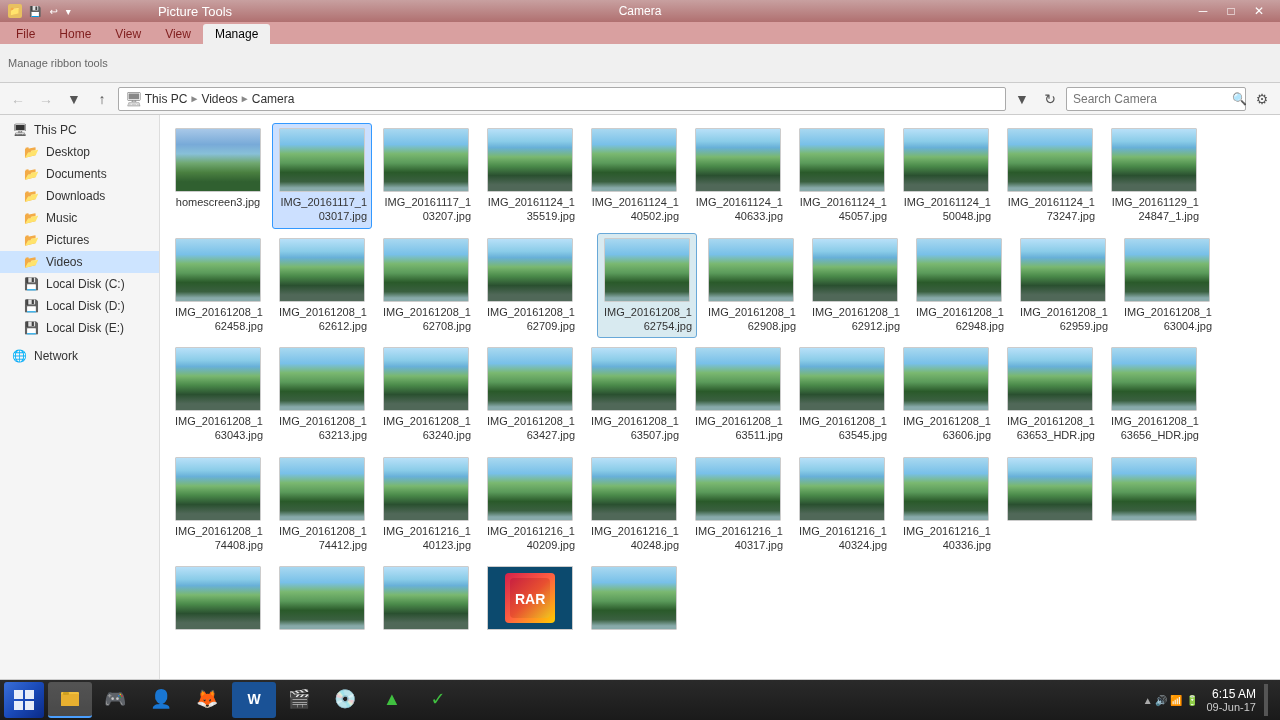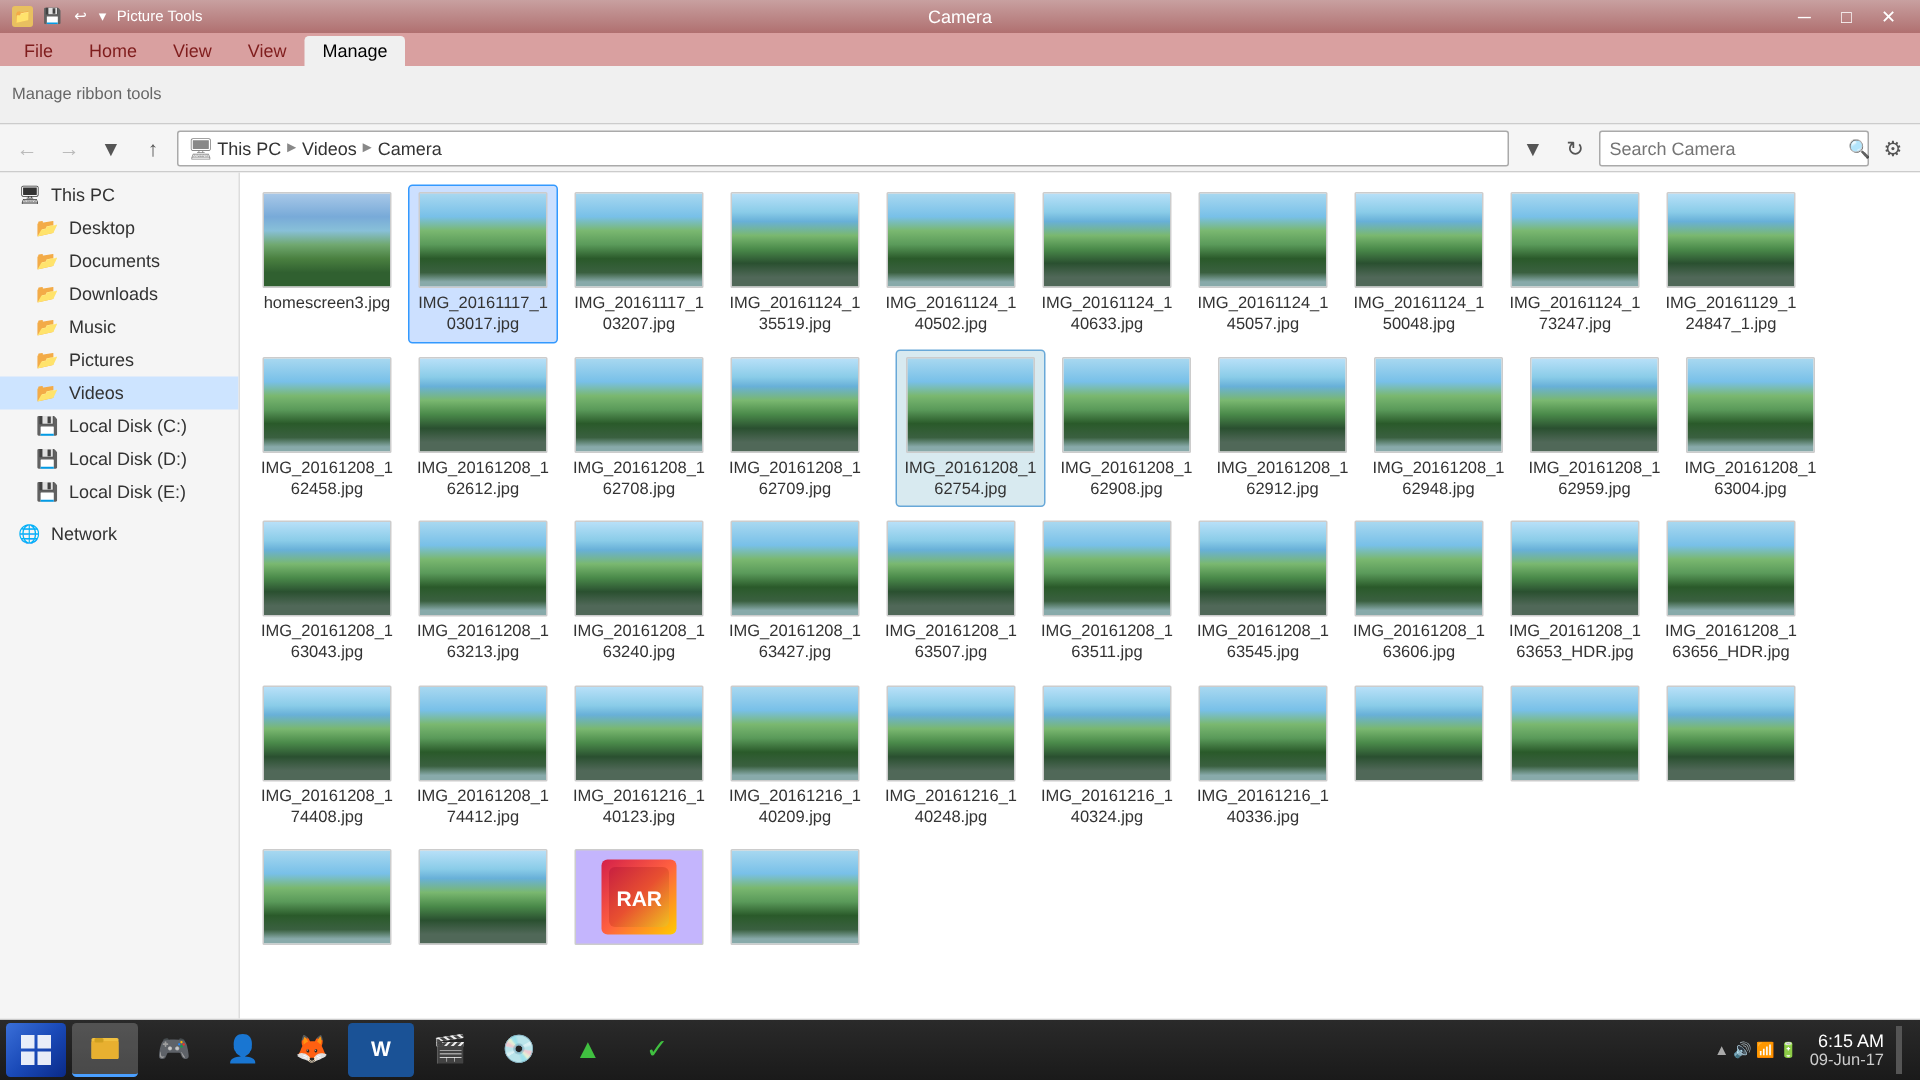--- a/index.html
+++ b/index.html
@@ -186,33 +186,33 @@
       overflow: hidden;
       position: relative;
     }
     .file-thumb.mountains {
       background: linear-gradient(to bottom, #a8d8f0 0%, #78c0e8 25%, #7ab870 40%, #5a9a5a 55%, #2a5a2a 70%, #3a6040 85%, #88aaaa 95%);
     }
     .file-thumb.mountains2 {
       background: linear-gradient(to bottom, #b8e0f8 0%, #8acce8 20%, #68b0d8 30%, #7ab870 45%, #4a8a4a 60%, #2a5030 75%, #506858 90%);
     }
     .file-thumb.rar {
-      background: #c4b5fd;
+      background: #0c4a6e;
       display: flex; align-items: center; justify-content: center;
     }
     .rar-icon {
       width: 50px; height: 50px;
       background: linear-gradient(135deg, #d4204a 0%, #ff6040 50%, #ffcc00 100%);
       border-radius: 4px;
       display: flex; align-items: center; justify-content: center;
       font-size: 18px; font-weight: bold; color: #fff;
     }
     .file-name {
       font-size: 11px;
-      text-align: center;
+      text-align: right;
       color: #333;
       word-break: break-all;
       line-height: 1.3;
       margin-top: 3px;
       max-width: 98px;
     }
 
     
     .status-bar {
       height: 24px;
@@ -286,21 +286,21 @@
 <body>
 
 <div class="title-bar">
   <div class="title-bar-left">
     <div class="title-bar-icon">📁</div>
     <div class="title-bar-quick">
       <span>💾</span>
       <span>↩</span>
       <span>▾</span>
     </div>
-    <span style="font-size:10px;color:#fff;">Picture Tools</span>
+    <span style="font-size:13px;color:#fff;margin-left:80px;">Picture Tools</span>
   </div>
   <div class="title-bar-ribbon-hint">Camera</div>
   <div class="title-bar-controls">
     <div class="title-bar-btn">─</div>
     <div class="title-bar-btn">□</div>
     <div class="title-bar-btn close">✕</div>
   </div>
 </div>
 
 <div class="ribbon-tabs">
@@ -525,20 +525,24 @@
         <div class="file-thumb mountains2"></div>
         <div class="file-name">IMG_20161216_140123.jpg</div>
       </div>
       <div class="file-item">
         <div class="file-thumb mountains"></div>
         <div class="file-name">IMG_20161216_140209.jpg</div>
       </div>
       <div class="file-item">
         <div class="file-thumb mountains2"></div>
         <div class="file-name">IMG_20161216_140248.jpg</div>
+      </div>
+      <div class="file-item">
+        <div class="file-thumb mountains"></div>
+        <div class="file-name">IMG_20161216_140317.jpg</div>
       </div>
       <div class="file-item">
         <div class="file-thumb mountains2"></div>
         <div class="file-name">IMG_20161216_140324.jpg</div>
       </div>
       <div class="file-item">
         <div class="file-thumb mountains"></div>
         <div class="file-name">IMG_20161216_140336.jpg</div>
       </div>
 

